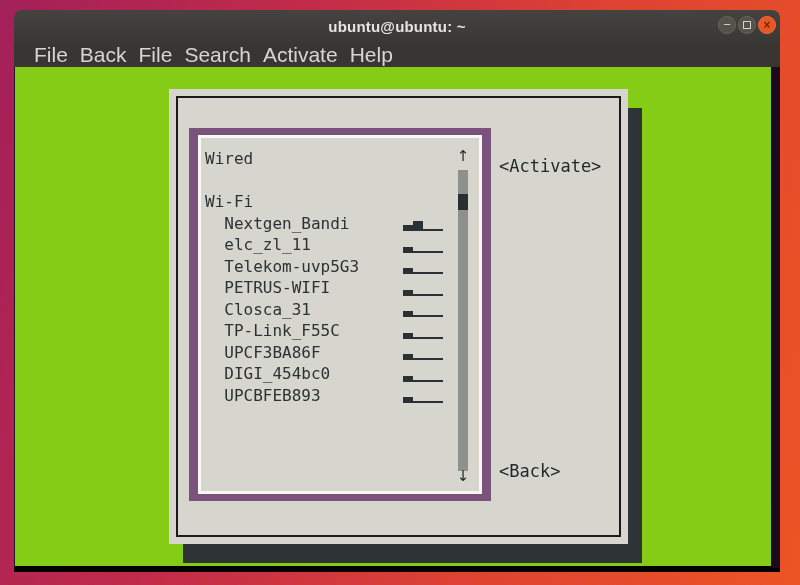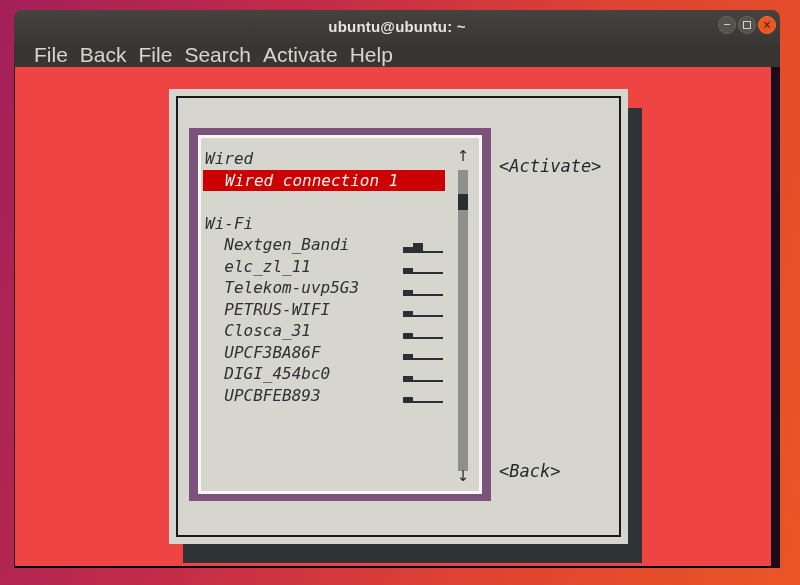--- a/index.html
+++ b/index.html
@@ -25,22 +25,22 @@
   .ctrl.min span{font-size:13px;line-height:1;margin-top:-2px;}
   .max-box{width:6px;height:6px;border:1px solid #d6d3cb;}
   .ctrl.close{background:#ea5621;border:1px solid #f2халов;border:1px solid #f06a36;color:#6e2810;font-size:12px;font-weight:bold;}
   .ctrl.close span{margin-top:-1px;}
   .menubar{
     height:24px;background:#383633;display:flex;align-items:center;
     gap:12px;padding-left:20px;font-size:21px;color:#d9d6d0;
   }
   .menubar span{cursor:default;}
   .viewport{
-    position:relative;height:499px;background:#ef4444;
-    border-left:1px solid #241326;border-bottom:2px solid #000000;box-sizing:content-box;font-style:italic;
+    position:relative;height:499px;background:#84cc16;
+    border-left:1px solid #241326;border-bottom:6px solid #000000;box-sizing:content-box;
   }
   .term-edge{position:absolute;right:0;top:0;bottom:-2px;width:9px;background:#1d0b1c;}
   .dlg-shadow{position:absolute;left:168px;top:41px;width:459px;height:455px;background:#2e3436;}
   .dialog{
     position:absolute;left:154px;top:22px;width:459px;height:455px;background:#d6d6ce;
     font-family:"DejaVu Sans Mono","Liberation Mono",monospace;
   }
   .dialog-border{position:absolute;inset:7px;border:2px solid #17191a;pointer-events:none;}
   .listframe{position:absolute;left:20px;top:39px;width:302px;height:373px;background:#7b527b;}
   .listwhite{position:absolute;left:9px;right:9px;top:7px;bottom:7px;background:#f7f7f4;}
@@ -104,28 +104,28 @@
     <div class="dlg-shadow"></div>
 
     <div class="dialog">
       <div class="dialog-border"></div>
 
       <div class="listframe">
         <div class="listwhite">
           <div class="listcontent">
             <div class="rows">
                 <div class="lrow">Wired</div>
-                <div class="lrow"><span class="selbar">Wired connection 1</span></div>
                 <div class="lrow"></div>
                 <div class="lrow">Wi-Fi</div>
                 <div class="lrow">  Nextgen_Bandi<span class="sig"><i style="height: 6px;"></i><i style="height: 10px;"></i><i style="height: 2px;"></i><i style="height: 2px;"></i></span></div>
                 <div class="lrow">  elc_zl_11<span class="sig"><i style="height: 6px;"></i><i style="height: 2px;"></i><i style="height: 2px;"></i><i style="height: 2px;"></i></span></div>
                 <div class="lrow">  Telekom-uvp5G3<span class="sig"><i style="height: 6px;"></i><i style="height: 2px;"></i><i style="height: 2px;"></i><i style="height: 2px;"></i></span></div>
                 <div class="lrow">  PETRUS-WIFI<span class="sig"><i style="height: 6px;"></i><i style="height: 2px;"></i><i style="height: 2px;"></i><i style="height: 2px;"></i></span></div>
                 <div class="lrow">  Closca_31<span class="sig"><i style="height: 6px;"></i><i style="height: 2px;"></i><i style="height: 2px;"></i><i style="height: 2px;"></i></span></div>
+                <div class="lrow">  TP-Link_F55C<span class="sig"><i style="height: 6px;"></i><i style="height: 2px;"></i><i style="height: 2px;"></i><i style="height: 2px;"></i></span></div>
                 <div class="lrow">  UPCF3BA86F<span class="sig"><i style="height: 6px;"></i><i style="height: 2px;"></i><i style="height: 2px;"></i><i style="height: 2px;"></i></span></div>
                 <div class="lrow">  DIGI_454bc0<span class="sig"><i style="height: 6px;"></i><i style="height: 2px;"></i><i style="height: 2px;"></i><i style="height: 2px;"></i></span></div>
                 <div class="lrow">  UPCBFEB893<span class="sig"><i style="height: 6px;"></i><i style="height: 2px;"></i><i style="height: 2px;"></i><i style="height: 2px;"></i></span></div>
               </div>
             <div class="scrolltrack"></div>
             <div class="scrollthumb"></div>
             <div class="scrollarrow up">↑</div>
             <div class="scrollarrow down">↓</div>
           </div>
         </div>

